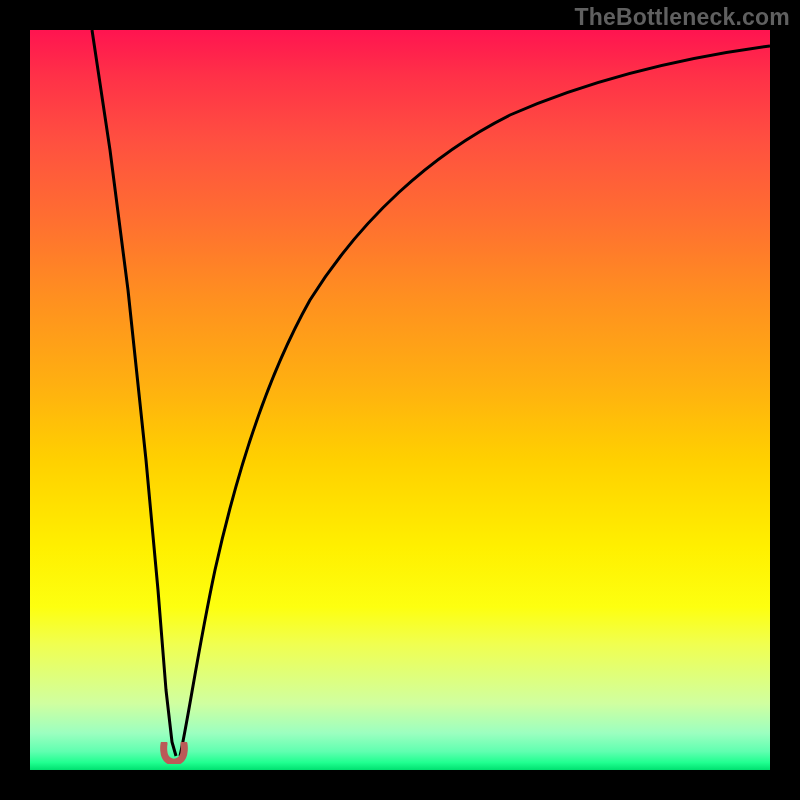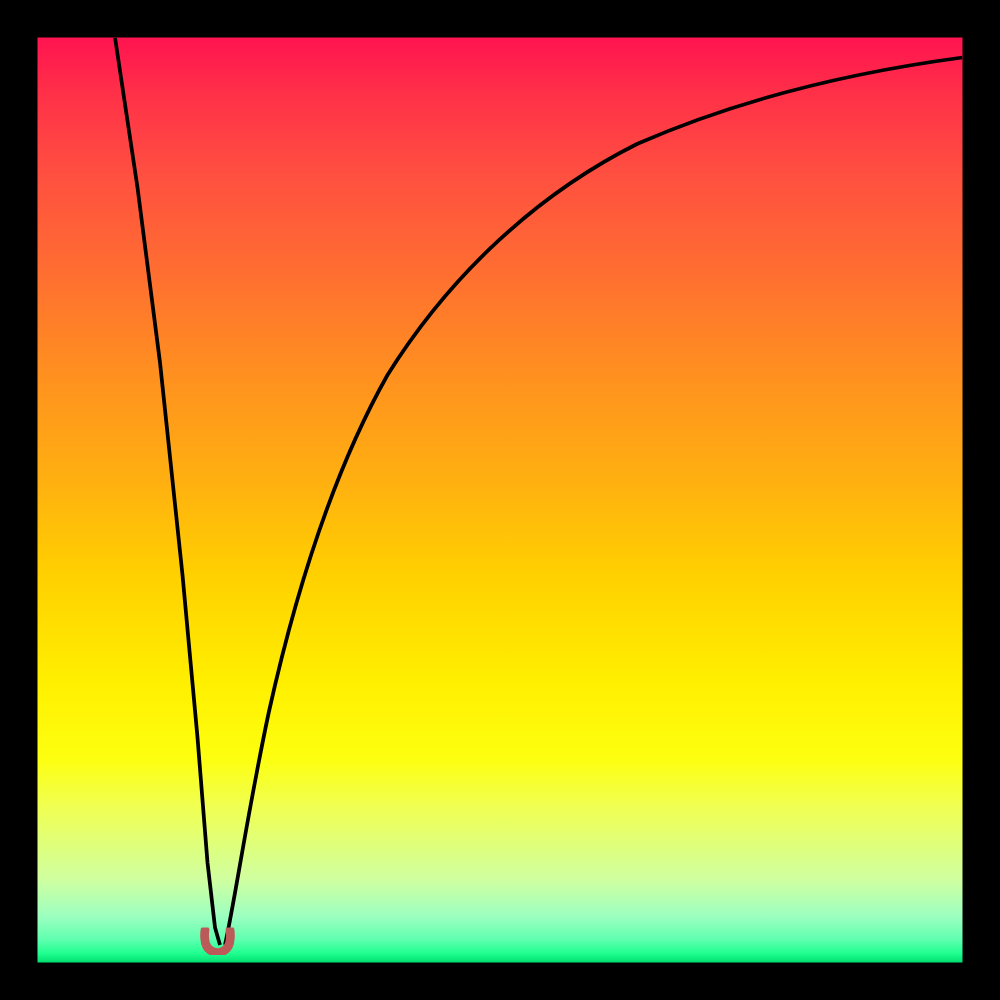--- a/index.html
+++ b/index.html
@@ -65,20 +65,21 @@
     height: 22px;
     left: 130px;
     bottom: 6px;
   }
 </style>
 </head>
 <body>
 
 <div class="frame">
 
+  <div class="watermark">TheBottleneck.com</div>
 
   <div class="plot">
 
     <svg class="curves" viewBox="0 0 740 740" preserveAspectRatio="none">
 
       <path d="M 62 0
                L 80 120
                L 98 260
                L 116 430
                L 128 560

